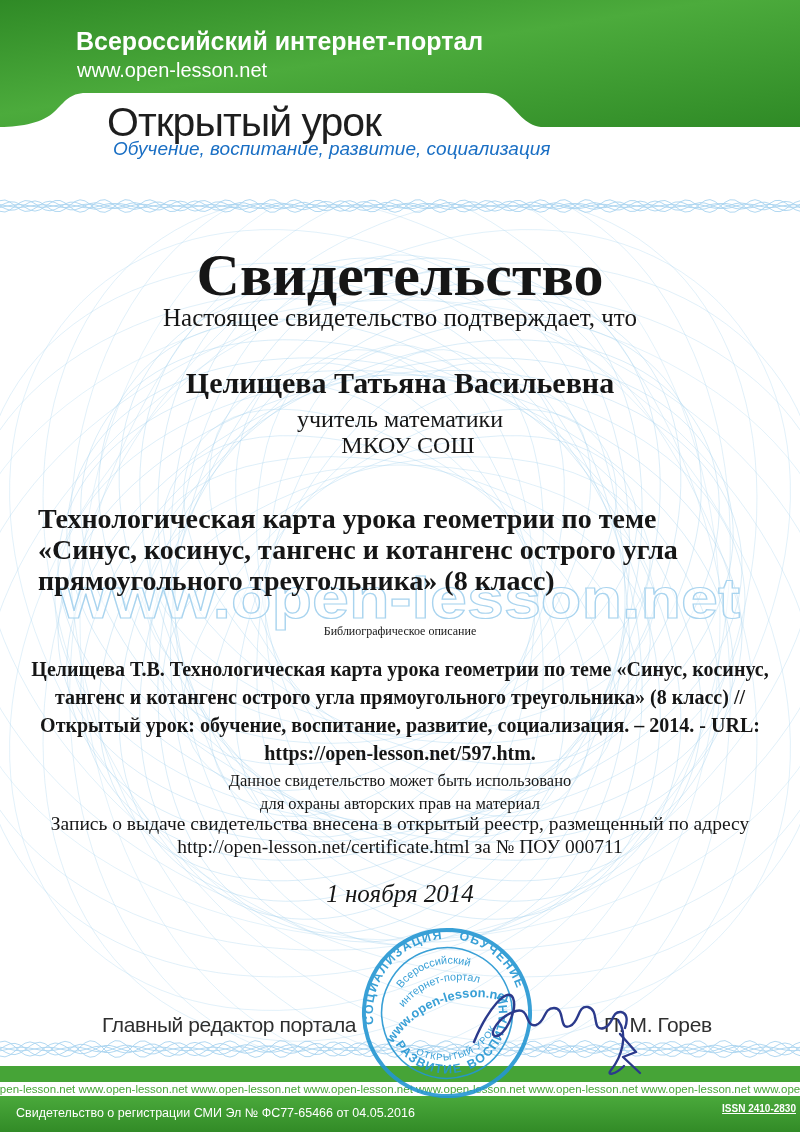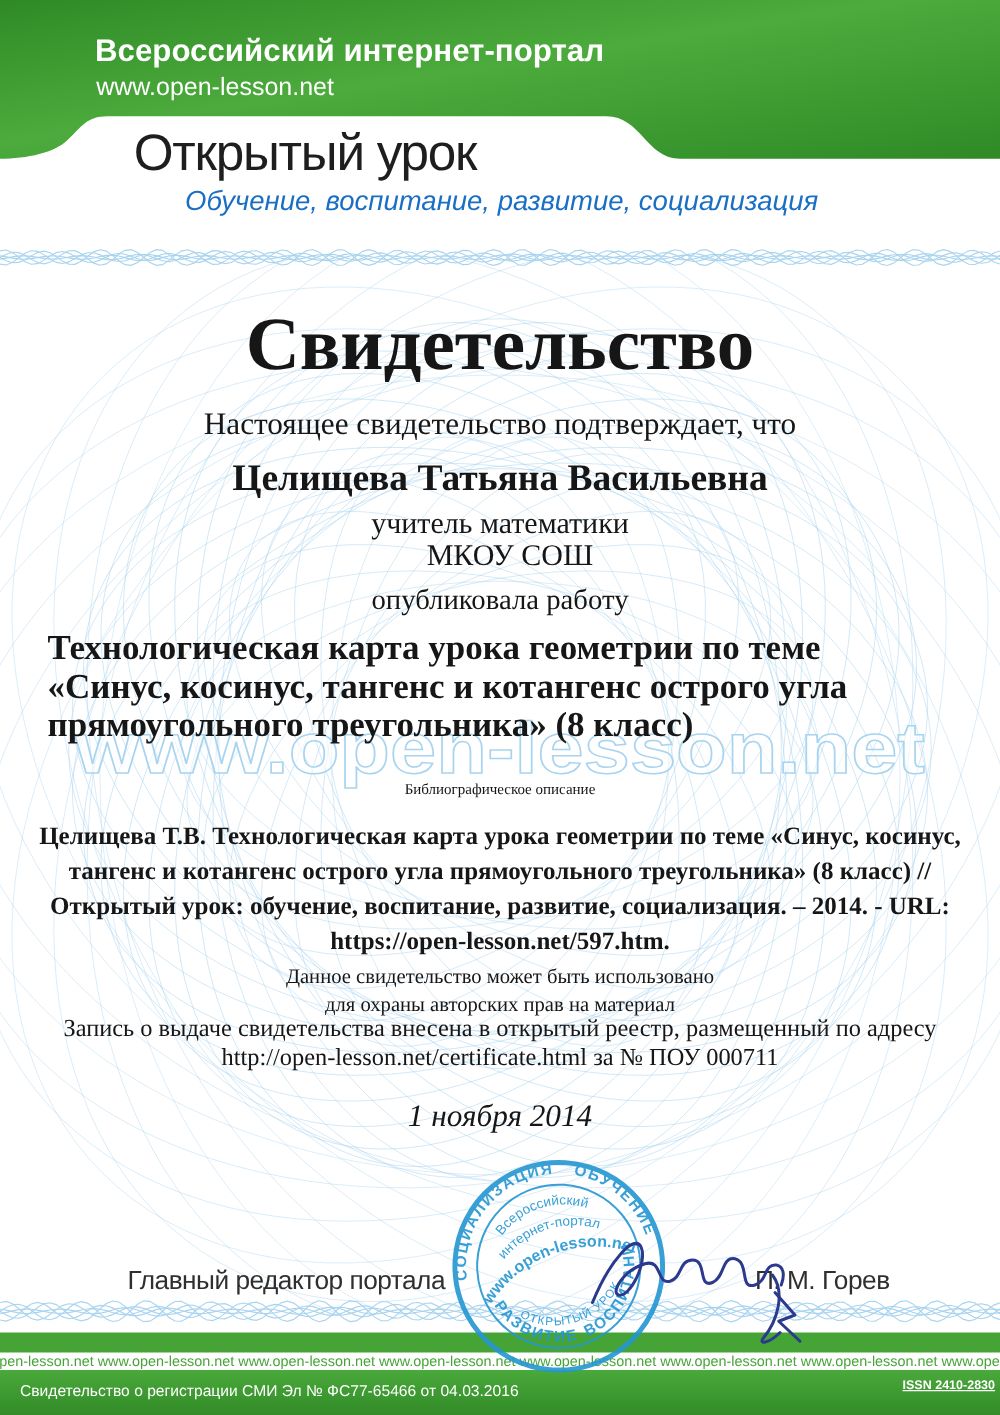--- a/index.html
+++ b/index.html
@@ -6,25 +6,25 @@
   .page{position:relative;width:800px;height:1132px;background:#fff;overflow:hidden;
         font-family:"Liberation Sans",sans-serif;}
   .abs{position:absolute;}
   .ctr{left:0;right:0;text-align:center;}
   .serif{font-family:"Liberation Serif","DejaVu Serif",serif;color:#161616;}
 
   
   .hdr-portal-title{left:76px;top:27px;font-size:25px;font-weight:bold;color:#fff;letter-spacing:0;}
   .hdr-portal-url{left:77px;top:59px;font-size:20px;color:#fff;}
   .hdr-site-name{left:107px;top:99px;font-size:41px;font-weight:500;color:#1e1e1e;letter-spacing:-1px;}
-  .hdr-tagline{left:113px;top:148px;font-size:22px;font-style:italic;font-weight:500;color:var(--blue-tagline);margin-left:35px;}
+  .hdr-tagline{left:113px;top:138px;font-size:19px;font-style:italic;font-weight:500;color:var(--blue-tagline);}
 
   
   .doc-title{top:244px;font-size:60px;font-weight:bold;line-height:62px;}
-  .confirm{top:326px;font-size:25px;}
+  .confirm{top:304px;font-size:25px;}
   .name{top:366px;font-size:30px;font-weight:bold;}
   .role{top:406px;font-size:24px;}
   .school{top:432px;font-size:24px;padding-left:16px;}
   .action{top:467px;font-size:23px;}
   .work-title{top:503px;left:38px;width:724px;font-size:28px;font-weight:bold;line-height:31px;}
   .bib-label{top:624px;font-size:12px;}
   .bib-text{top:655px;left:22px;width:756px;text-align:center;font-size:20px;font-weight:bold;line-height:28px;}
   .usage{top:769px;font-size:16.5px;line-height:23px;}
   .registry{top:812px;font-size:19.5px;line-height:23px;}
   .date{top:880px;font-size:25px;font-style:italic;}
@@ -127,21 +127,20 @@
   <div class="abs hdr-portal-title">Всероссийский интернет-портал</div>
   <div class="abs hdr-portal-url">www.open-lesson.net</div>
   <div class="abs hdr-site-name">Открытый урок</div>
   <div class="abs hdr-tagline">Обучение, воспитание, развитие, социализация</div>
 
   <div class="abs ctr serif doc-title">Свидетельство</div>
   <div class="abs ctr serif confirm">Настоящее свидетельство подтверждает, что</div>
   <div class="abs ctr serif role">учитель математики</div>
   <div class="abs ctr serif name">Целищева Татьяна Васильевна</div>
   <div class="abs ctr serif school">МКОУ СОШ</div>
-  <div class="abs ctr serif action">опубликовала работу</div>
   <div class="abs serif work-title">Технологическая карта урока геометрии по теме «Синус, косинус, тангенс и котангенс острого угла прямоугольного треугольника» (8 класс)</div>
   <div class="abs ctr serif bib-label">Библиографическое описание</div>
   <div class="abs serif bib-text">Целищева Т.В. Технологическая карта урока геометрии по теме «Синус, косинус, тангенс и котангенс острого угла прямоугольного треугольника» (8 класс) // Открытый урок: обучение, воспитание, развитие, социализация. – 2014. - URL: https://open-lesson.net/597.htm.</div>
   <div class="abs ctr serif usage">
     <div>Данное свидетельство может быть использовано</div>
     <div>для охраны авторских прав на материал</div>
   </div>
   <div class="abs ctr serif registry">
     <div>Запись о выдаче свидетельства внесена в открытый реестр, размещенный по адресу</div>
     <div>http://open-lesson.net/certificate.html за № ПОУ 000711</div>
@@ -194,17 +193,17 @@
     <g fill="none" style="stroke:var(--signature-ink)" stroke-width="2.4" stroke-linecap="round" stroke-linejoin="round">
       <path d="M6 64 C20 30 40 8 45 20 C50 32 36 60 27 58 C20 56 31 38 48 33 C62 29 57 50 68 47 C78 44 75 30 86 30 C98 30 90 53 102 48 C112 44 109 27 120 29 C132 32 123 54 136 50 C146 47 143 33 153 34 C159 35 160 42 157 50"></path>
       <path d="M150 42 C161 57 153 80 143 92 C138 98 147 97 156 88"></path>
       <path d="M152 56 L168 74 L155 79 L172 95"></path>
     </g>
   </svg>
 
   <div class="abs footer-bar1"></div>
   <div class="abs footer-urls"><span>www.open-lesson.net www.open-lesson.net www.open-lesson.net www.open-lesson.net www.open-lesson.net www.open-lesson.net www.open-lesson.net www.open-lesson.net www.open-lesson.net www.open-lesson.net </span></div>
   <div class="abs footer-bar2">
-    <div class="abs footer-reg" style="top:10px">Свидетельство о регистрации СМИ Эл № ФС77-65466 от 04.03.2016</div>
+    <div class="abs footer-reg" style="top:10px">Свидетельство о регистрации СМИ Эл № ФС77-65466 от 04.05.2016</div>
     <div class="abs footer-issn" style="top:7px">ISSN 2410-2830</div>
   </div>
 
 </div>
 
 </body></html>

